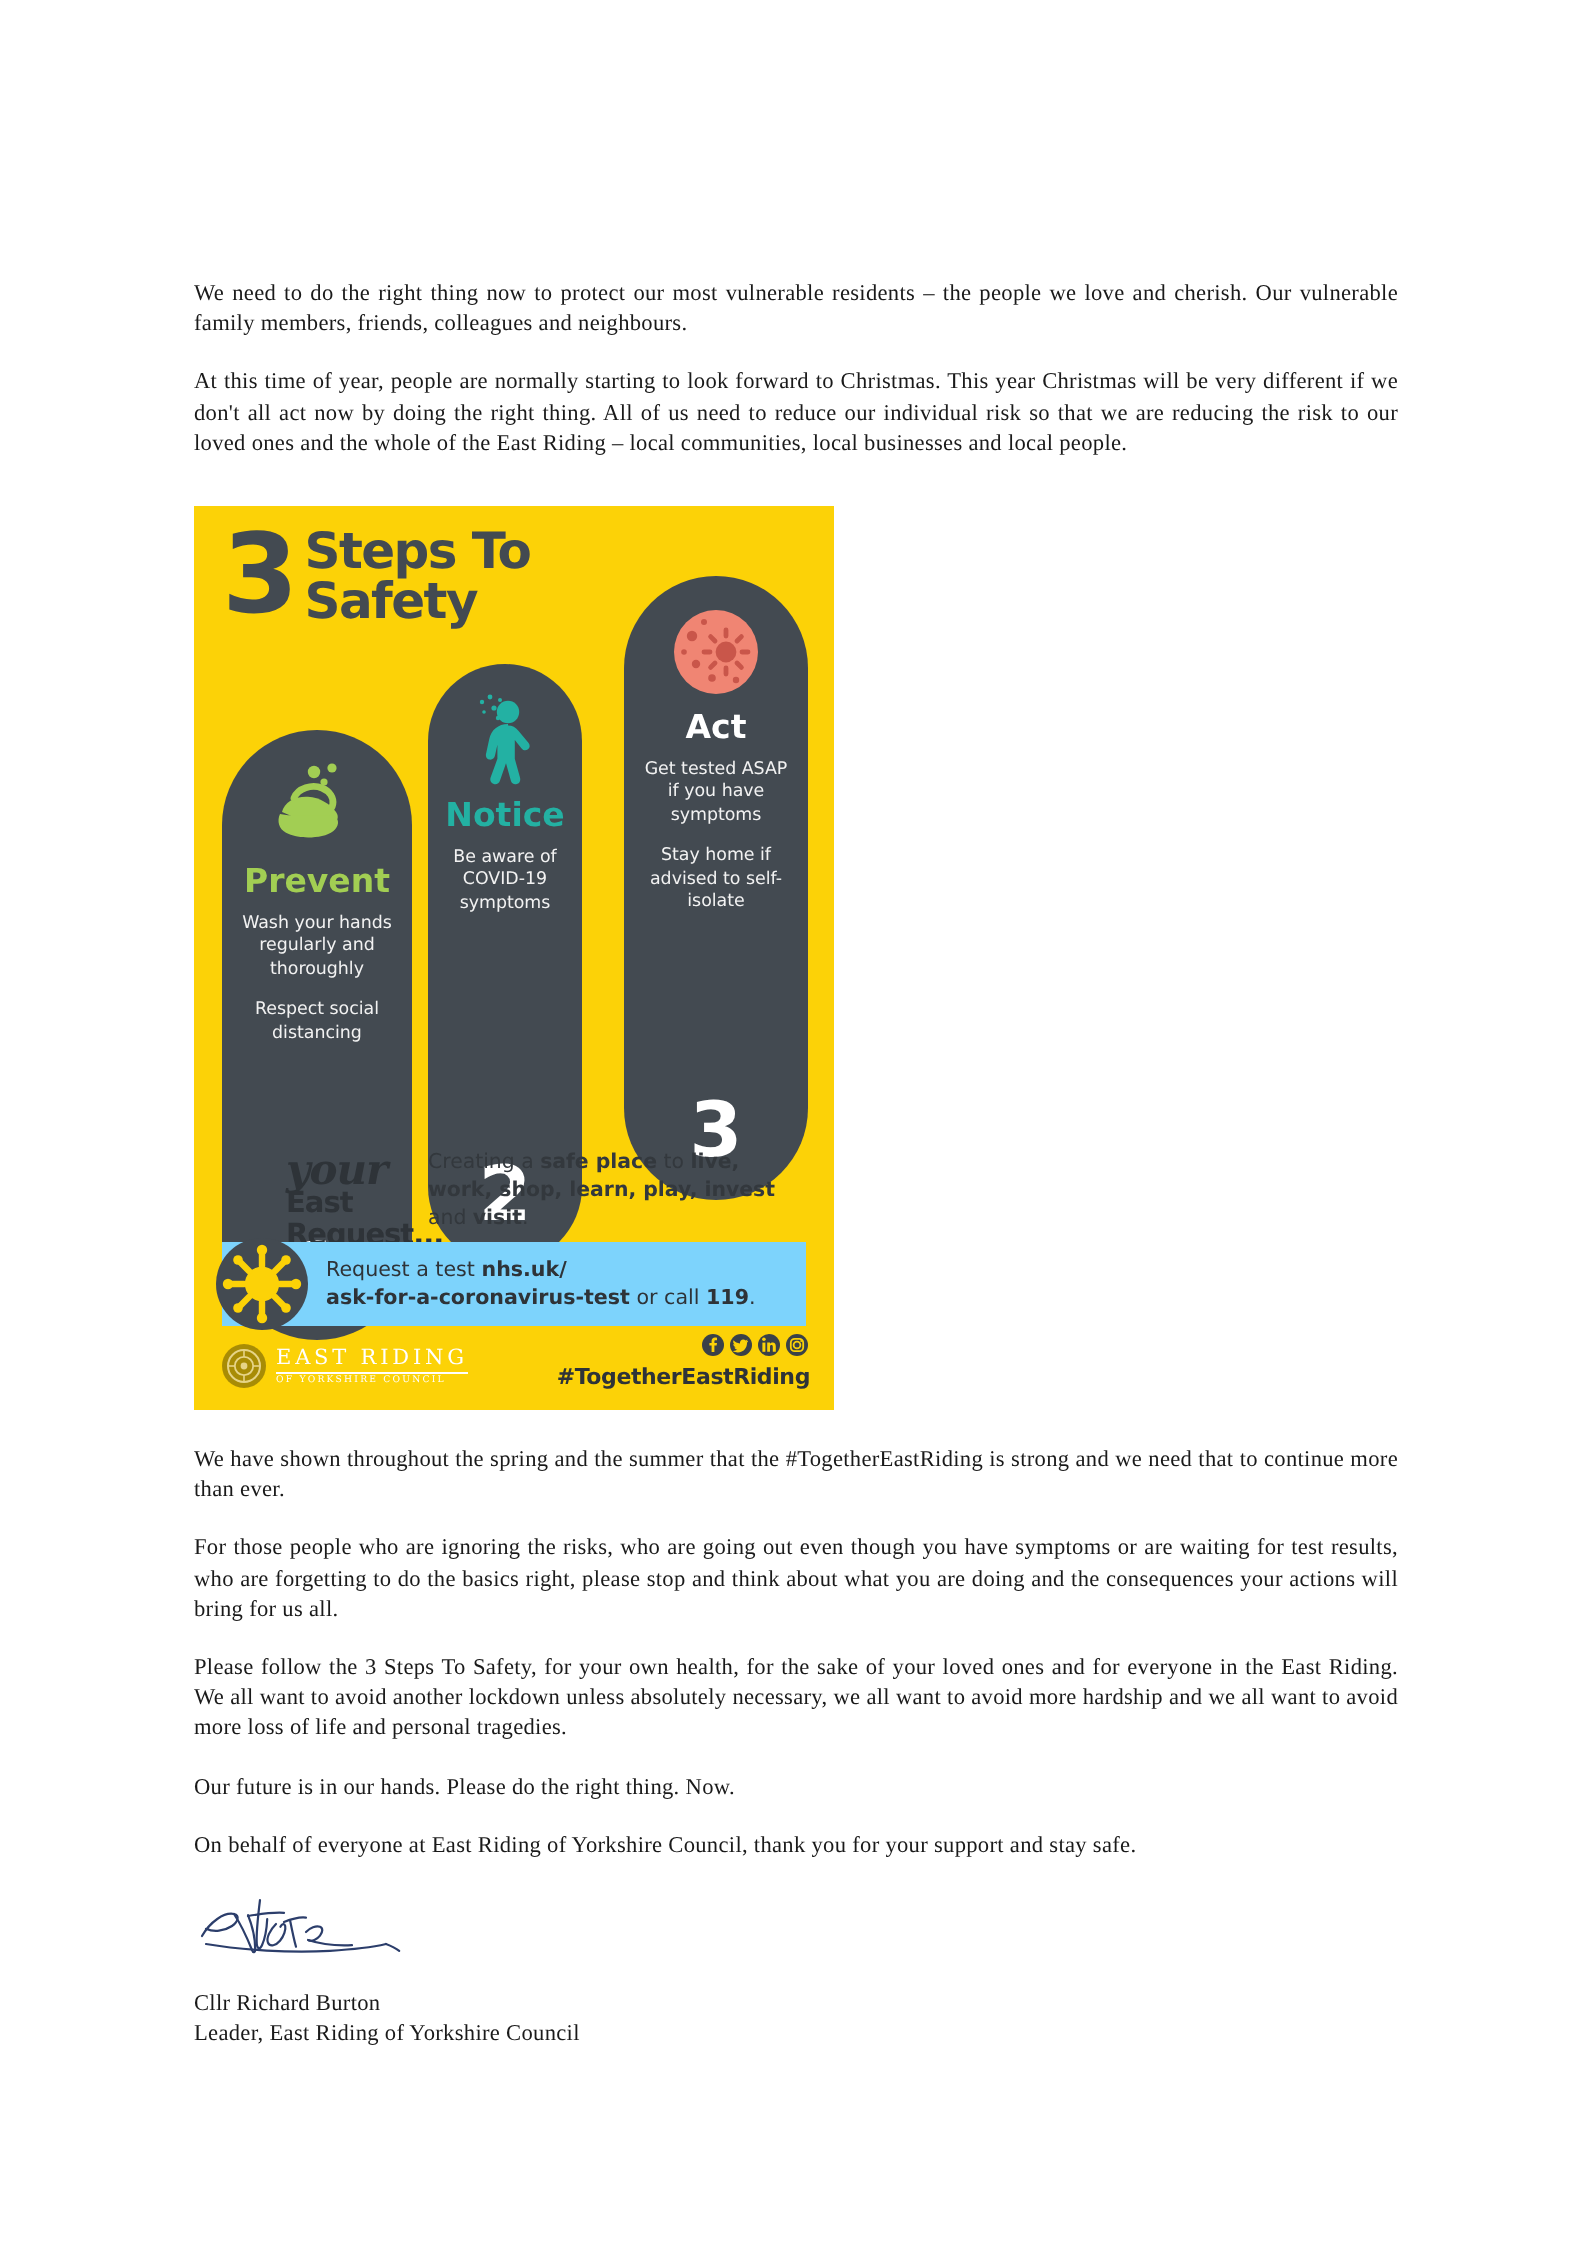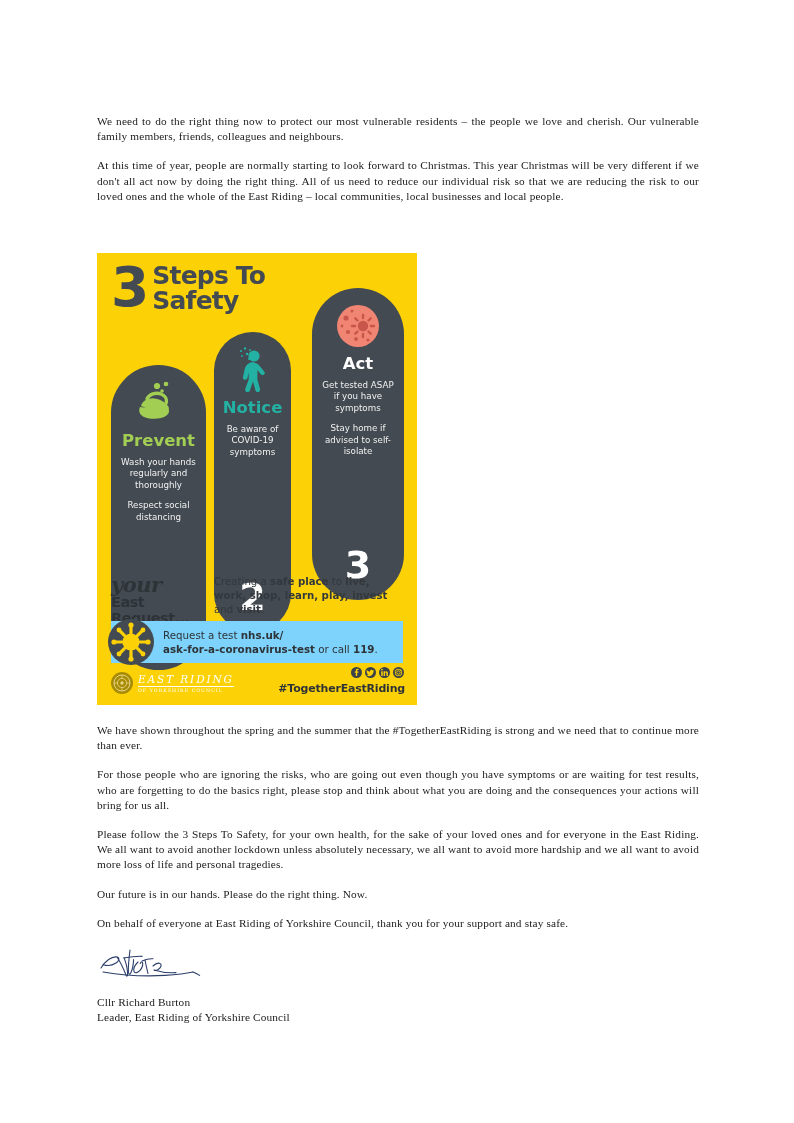--- a/index.html
+++ b/index.html
@@ -20,21 +20,21 @@
     position: absolute;
     left: 0; top: 0;
     width: 794px;
     height: 1123px;
     background: #ffffff;
   }
 
   .body-col {
     position: absolute;
     left: 97px;
-    top: 114px;
+    top: 140px;
     width: 602px;
   }
 
   p.para {
     margin: 0 0 14px 0;
     font-family: "Liberation Serif", serif;
     font-size: 11.3px;
     line-height: 15.2px;
     text-align: justify;
     color: #1a1a1a;
@@ -124,20 +124,21 @@
     line-height: 38px;
     color: #ffffff;
   }
 
   
   .yer {
     position: absolute;
     left: 14px;
     top: 322px;
     width: 105px;
+    padding-left: 32px;
   }
   .yer-your {
     font-family: "DejaVu Serif", serif;
     font-style: italic;
     font-weight: bold;
     font-size: 21px;
     line-height: 19px;
     color: #2E3338;
     letter-spacing: -0.5px;
   }
@@ -203,21 +204,20 @@
     position: absolute;
     left: 41px;
     top: 420px;
   }
   .er-logo .l1 {
     font-family: "DejaVu Serif", serif;
     font-size: 10.5px;
     letter-spacing: 1.9px;
     color: #ffffff;
     line-height: 12px;
-    font-style: italic;
   }
   .er-rule {
     width: 96px;
     height: 1px;
     background: #ffffff;
     margin: 1px 0 1px 0;
   }
   .er-logo .l2 {
     font-family: "DejaVu Serif", serif;
     font-size: 4.6px;

